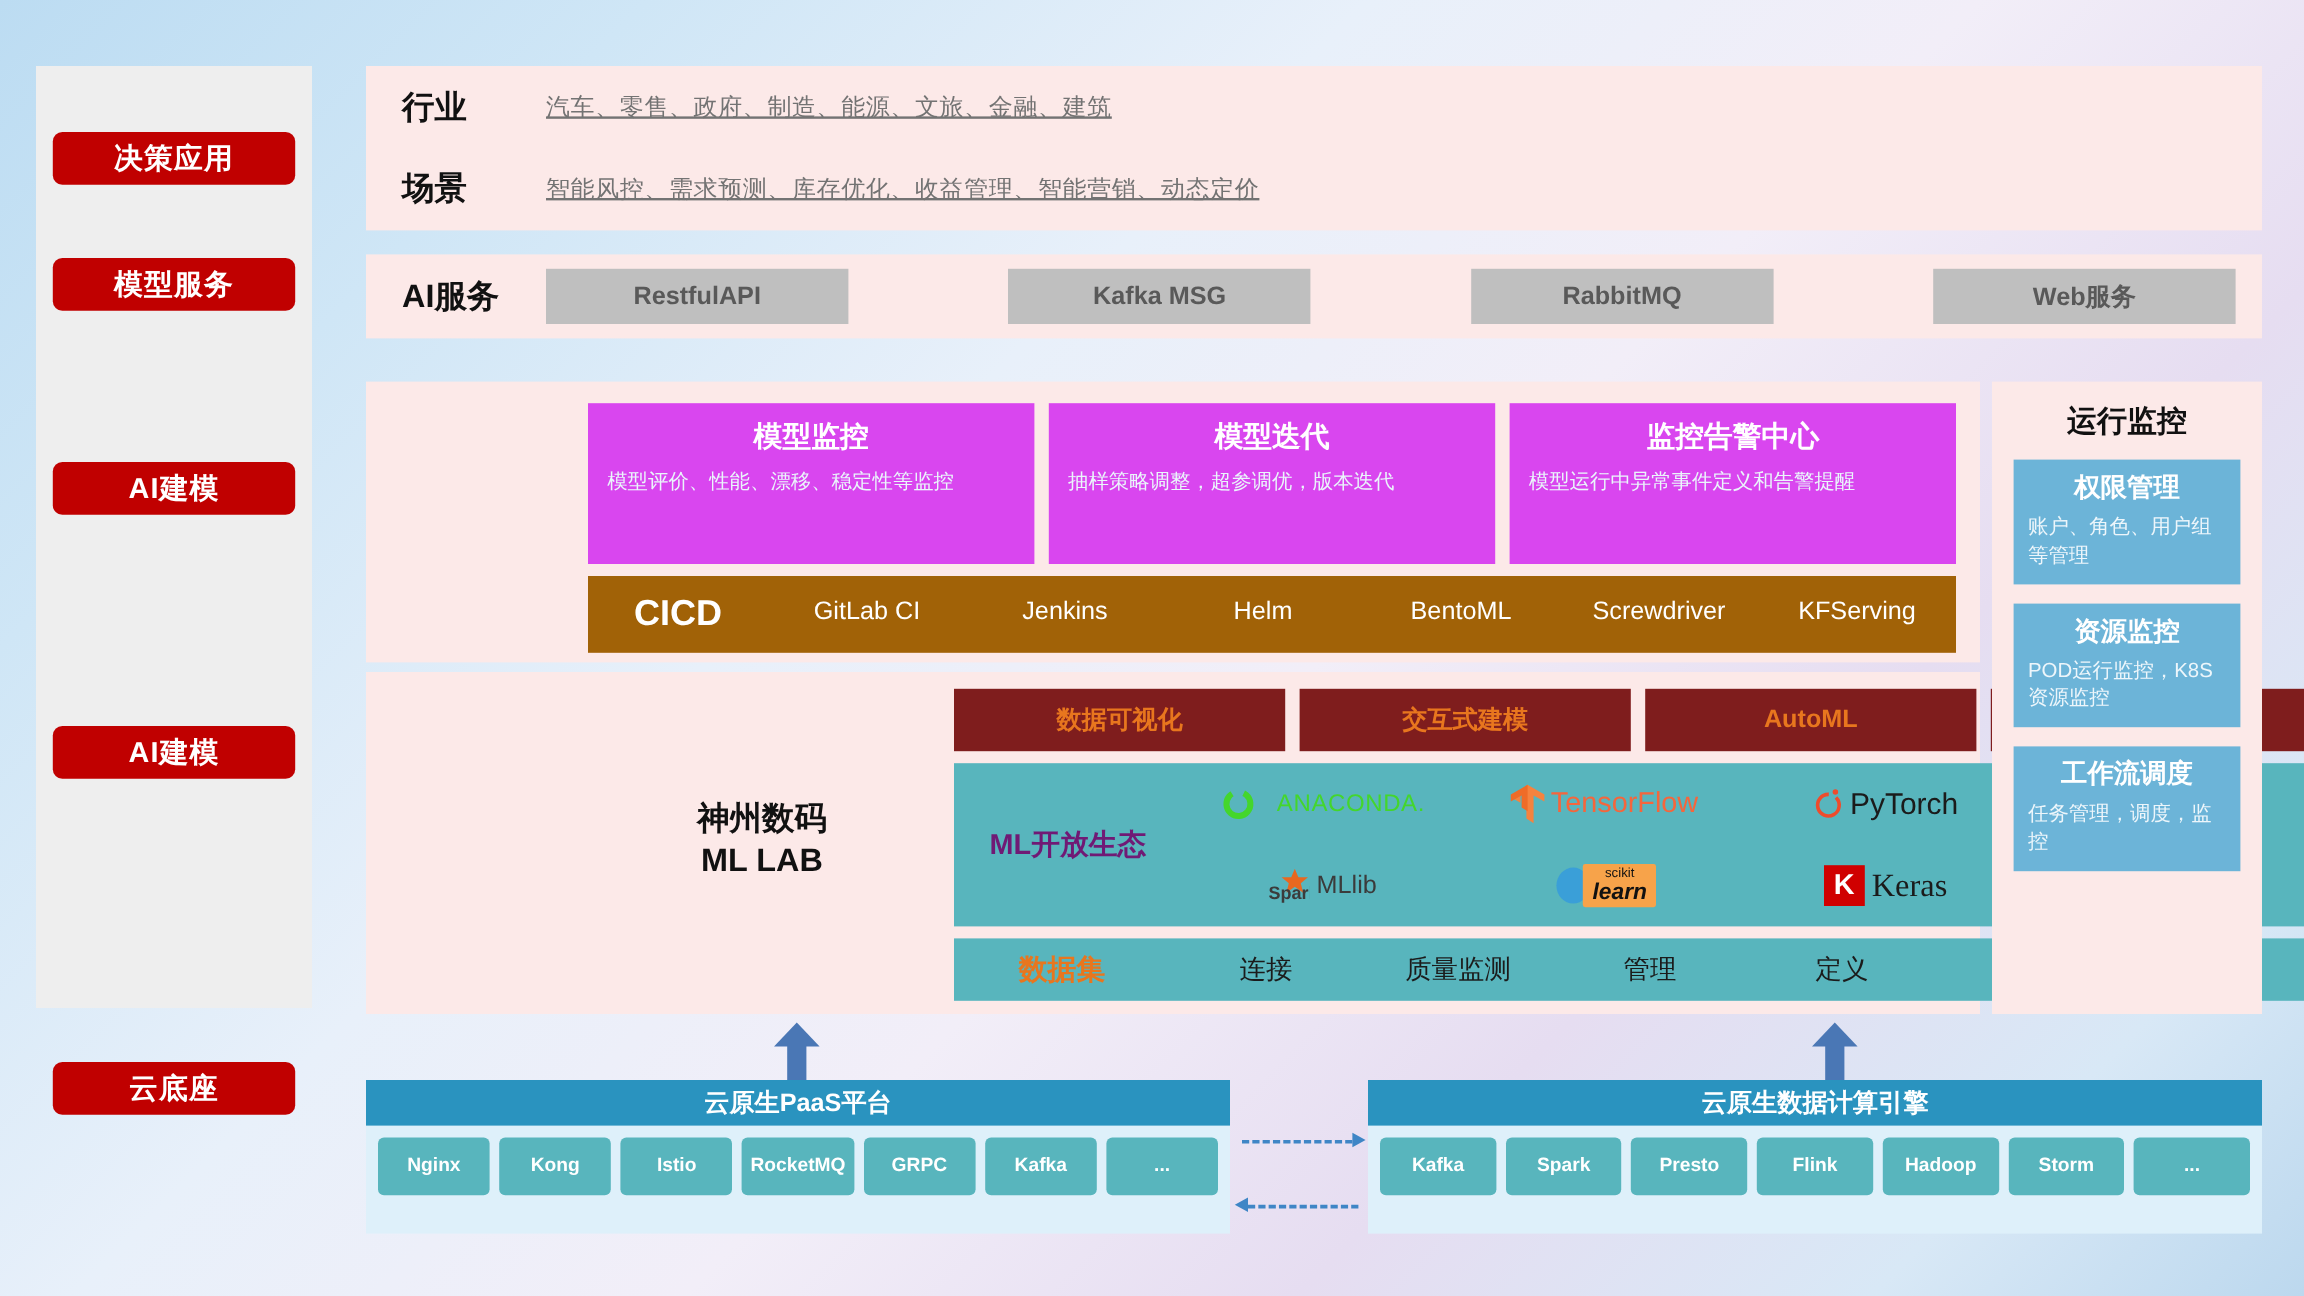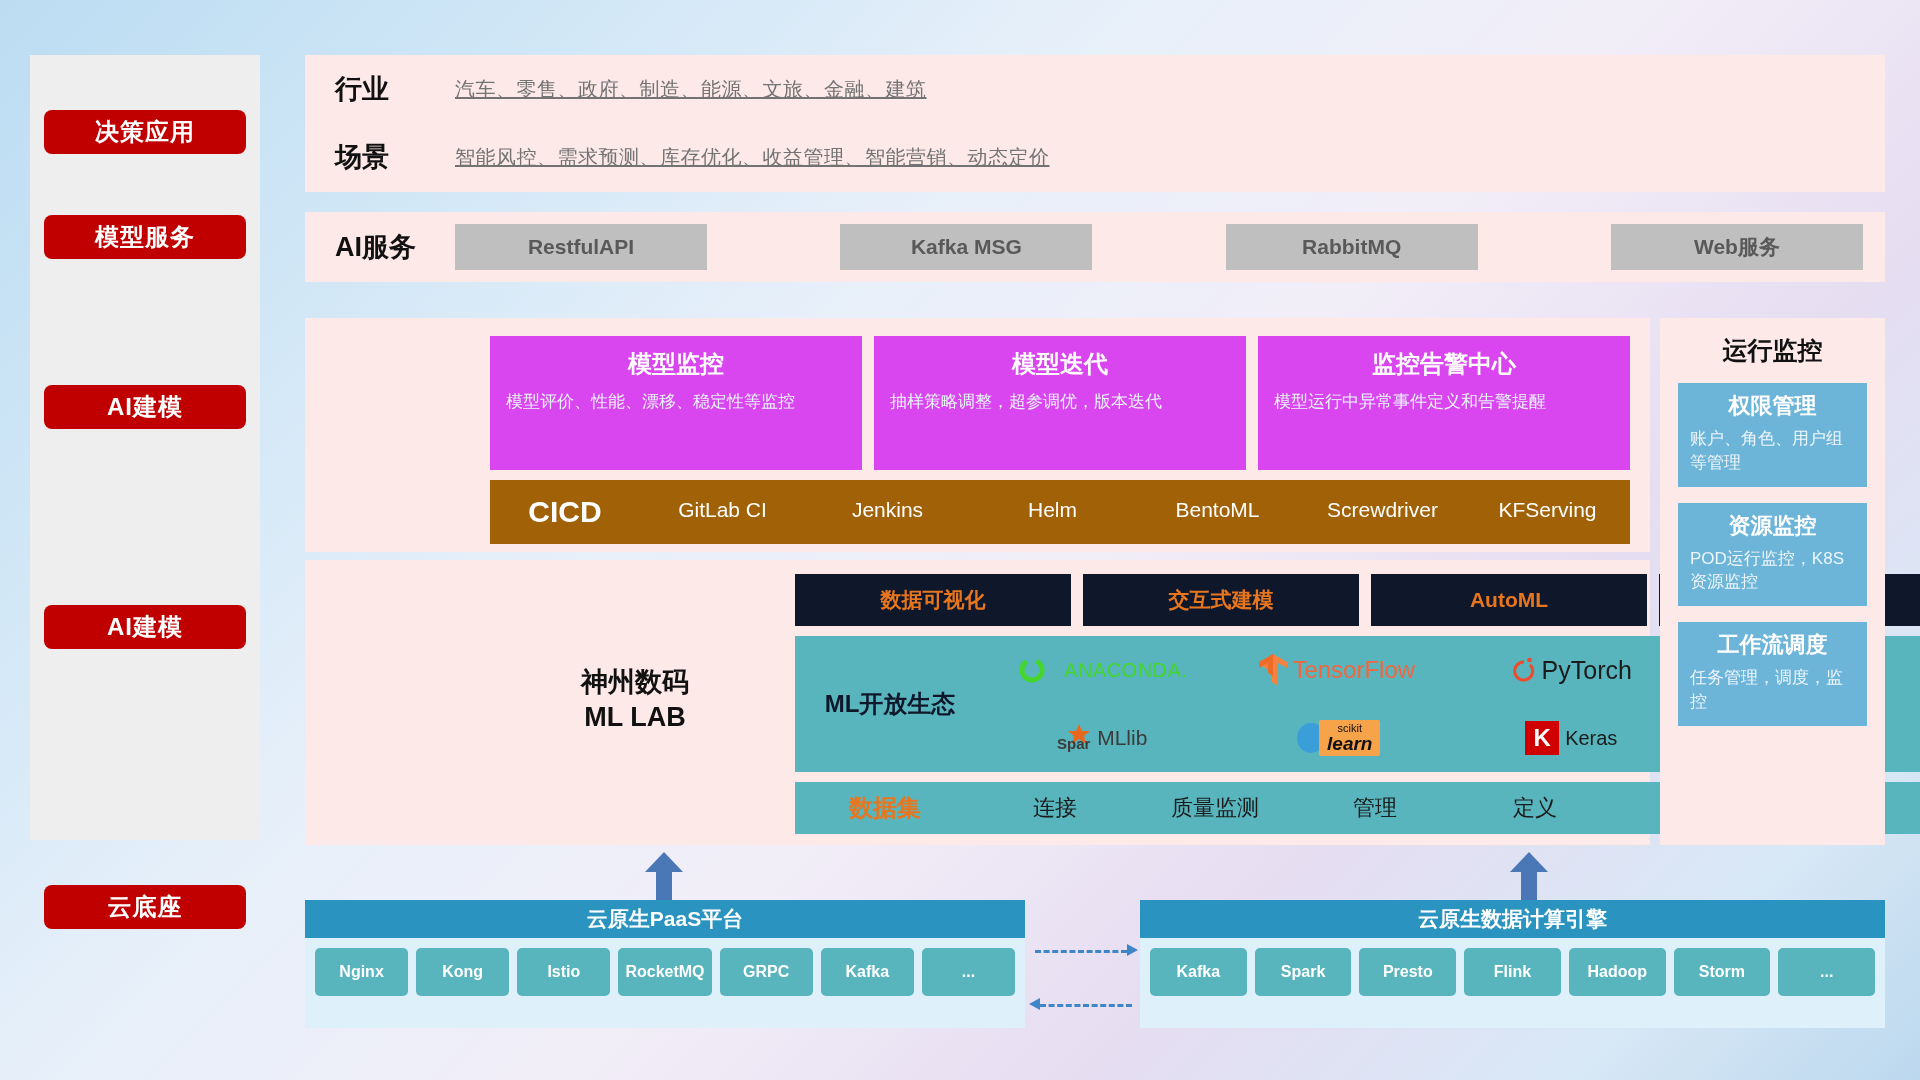--- a/index.html
+++ b/index.html
@@ -65,25 +65,25 @@
   .cicd-title{width:150px;flex:0 0 150px;color:#fff;font-size:30px;font-weight:bold;
     display:flex;align-items:center;justify-content:center;height:64px;}
   .cicd-items{flex:1;display:flex;}
   .cicd-item{flex:1;color:#fff;font-size:21px;text-align:center;padding-top:16px;line-height:1.35;}
 
   
   .band-model{left:305px;top:560px;width:1345px;height:285px;}
   .model-key{position:absolute;left:330px;top:105px;transform:translateX(-50%);
     font-size:27px;font-weight:bold;color:#111;text-align:center;line-height:1.3;}
   .tool-row{position:absolute;left:490px;top:14px;width:1140px;height:52px;display:flex;gap:12px;}
-  .tool-chip{flex:1;background:#0f172a;color:#e8761e;font-size:21px;font-weight:bold;
+  .tool-chip{flex:1;background:#7f1d1d;color:#e8761e;font-size:21px;font-weight:bold;
     display:flex;align-items:center;justify-content:center;}
   .eco-row{position:absolute;left:490px;top:76px;width:1140px;height:136px;background:#58b5bd;display:flex;}
   .eco-label{width:190px;flex:0 0 190px;display:flex;align-items:center;justify-content:center;
-    color:#0f172a;font-size:24px;font-weight:bold;}
+    color:#701a75;font-size:24px;font-weight:bold;}
   .eco-logos{flex:1;display:grid;grid-template-columns:repeat(4,1fr);grid-template-rows:1fr 1fr;
     align-items:center;justify-items:center;padding-right:12px;}
   .ds-row{position:absolute;left:490px;top:222px;width:1140px;height:52px;background:#58b5bd;display:flex;align-items:center;}
   .ds-label{width:180px;flex:0 0 180px;text-align:center;color:#e8761e;font-size:24px;font-weight:bold;}
   .ds-item{flex:1;text-align:center;color:#1b1b1b;font-size:22px;}
 
   
   .band-mon{left:1660px;top:318px;width:225px;height:527px;}
   .mon-title{text-align:center;font-size:25px;font-weight:bold;color:#111;margin-top:16px;}
   .mon-card{margin:16px 18px 0 18px;background:#6cb4d8;padding:8px 12px 12px 12px;}
@@ -237,21 +237,21 @@
           </svg>
           <div style="background:#f7a34a;padding:3px 8px;margin-left:-8px;text-align:center;border-radius:2px;">
             <div style="font-size:11px;color:#111;line-height:1;">scikit</div>
             <div style="font-size:19px;color:#111;font-style:italic;font-weight:bold;line-height:1.05;">learn</div>
           </div>
         </div>
 
         <div style="display:flex;align-items:center;gap:6px;">
           <div style="width:34px;height:34px;background:#d00000;color:#fff;font-size:24px;font-weight:bold;
                       display:flex;align-items:center;justify-content:center;">K</div>
-          <span style="color:#1b1b1b;font-size:20px;">Keras</span>
+          <span style="color:#1b1b1b;font-size:27px;font-family:Liberation Serif, serif;">Keras</span>
         </div>
 
         <div style="display:flex;align-items:center;gap:5px;">
           <svg width="36" height="32" viewBox="0 0 36 32">
             <line x1="18" y1="15" x2="5" y2="12" stroke="#3a7fc1" stroke-width="1.6"></line>
             <line x1="18" y1="15" x2="29" y2="5" stroke="#3a7fc1" stroke-width="1.6"></line>
             <line x1="18" y1="15" x2="27" y2="24" stroke="#3a7fc1" stroke-width="1.6"></line>
             <line x1="18" y1="15" x2="9" y2="27" stroke="#3a7fc1" stroke-width="1.6"></line>
             <circle cx="18" cy="15" r="6" fill="#f49330"></circle>
             <circle cx="5" cy="12" r="3" fill="#f49330"></circle>

